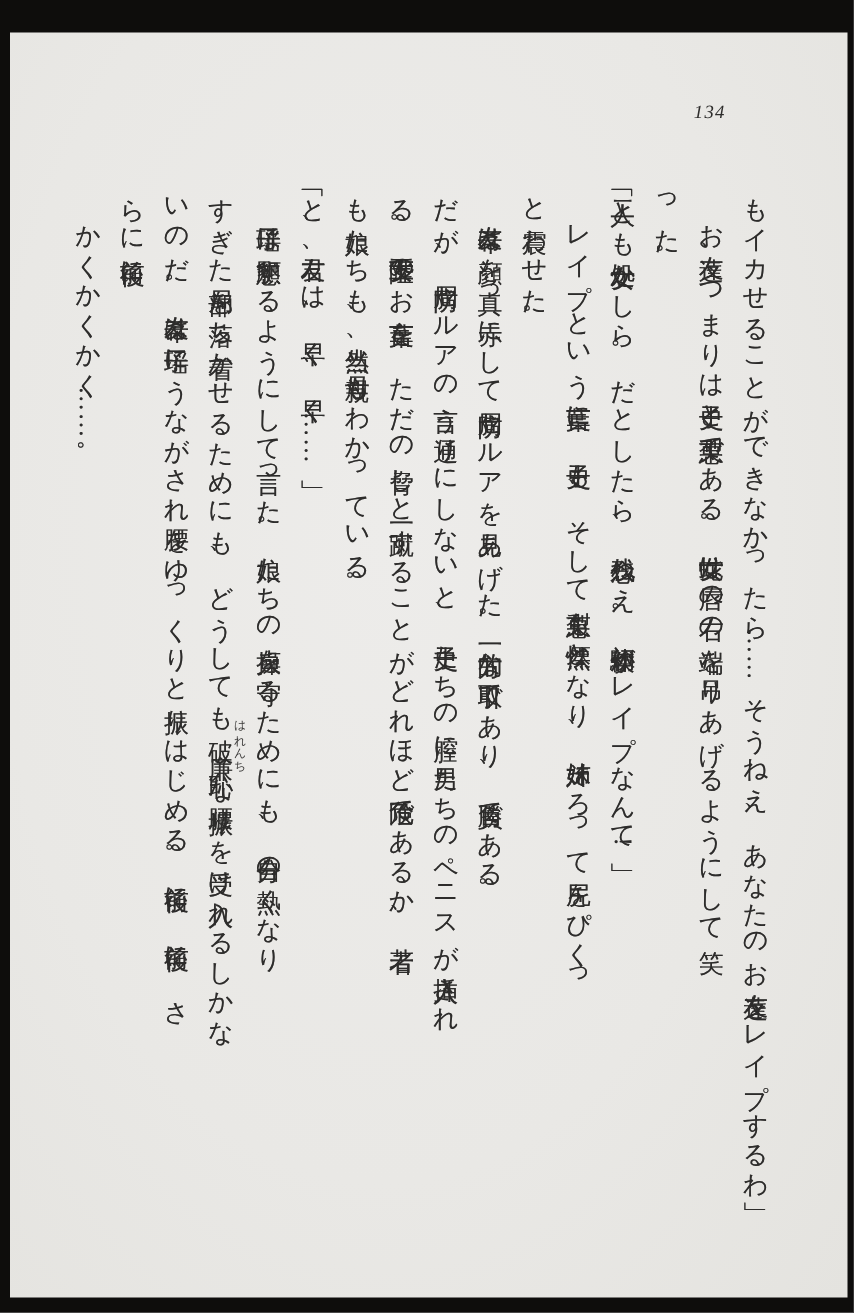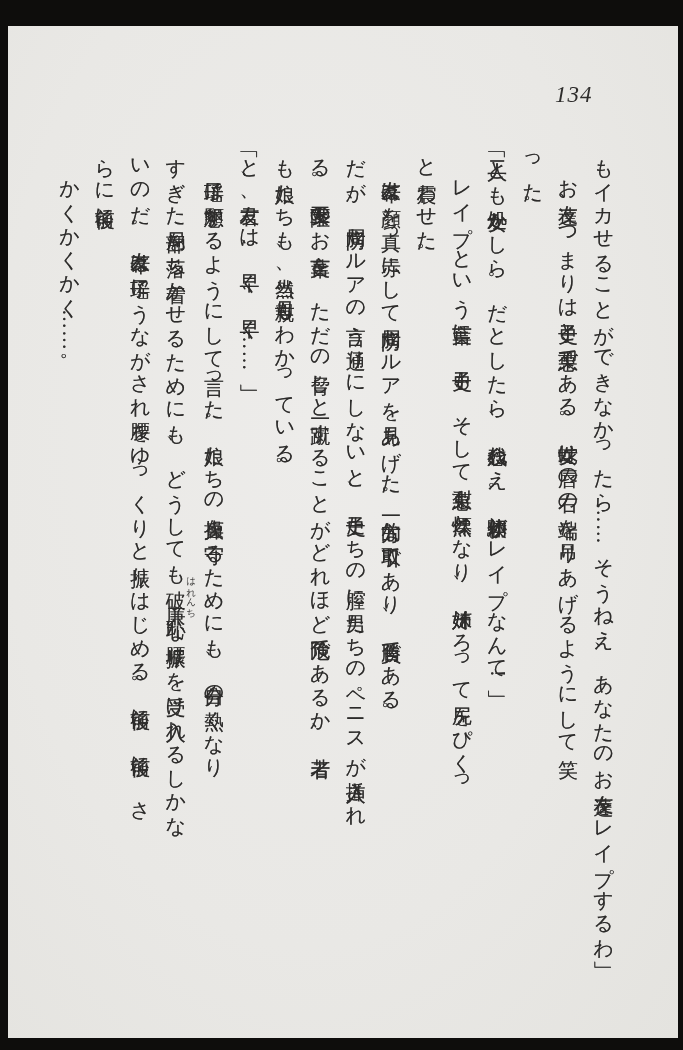--- a/index.html
+++ b/index.html
@@ -14,21 +14,21 @@
   .paper {
     position: absolute;
     top: 26px; left: 8px; right: 5px; bottom: 12px;
     background: radial-gradient(ellipse at 45% 40%, #edecea 0%, #e9e8e5 60%, #e4e3df 100%);
   }
   .page-number {
     position: absolute;
     top: 56px;
     left: 547px;
     font-style: italic;
-    font-size: 23px;
+    font-size: 15px;
     letter-spacing: 1px;
     color: #2e2d2c;
   }
   .text-block {
     position: absolute;
     top: 119px;
     left: 47px;
     width: 566px;
     height: 828px;
     writing-mode: vertical-rl;

